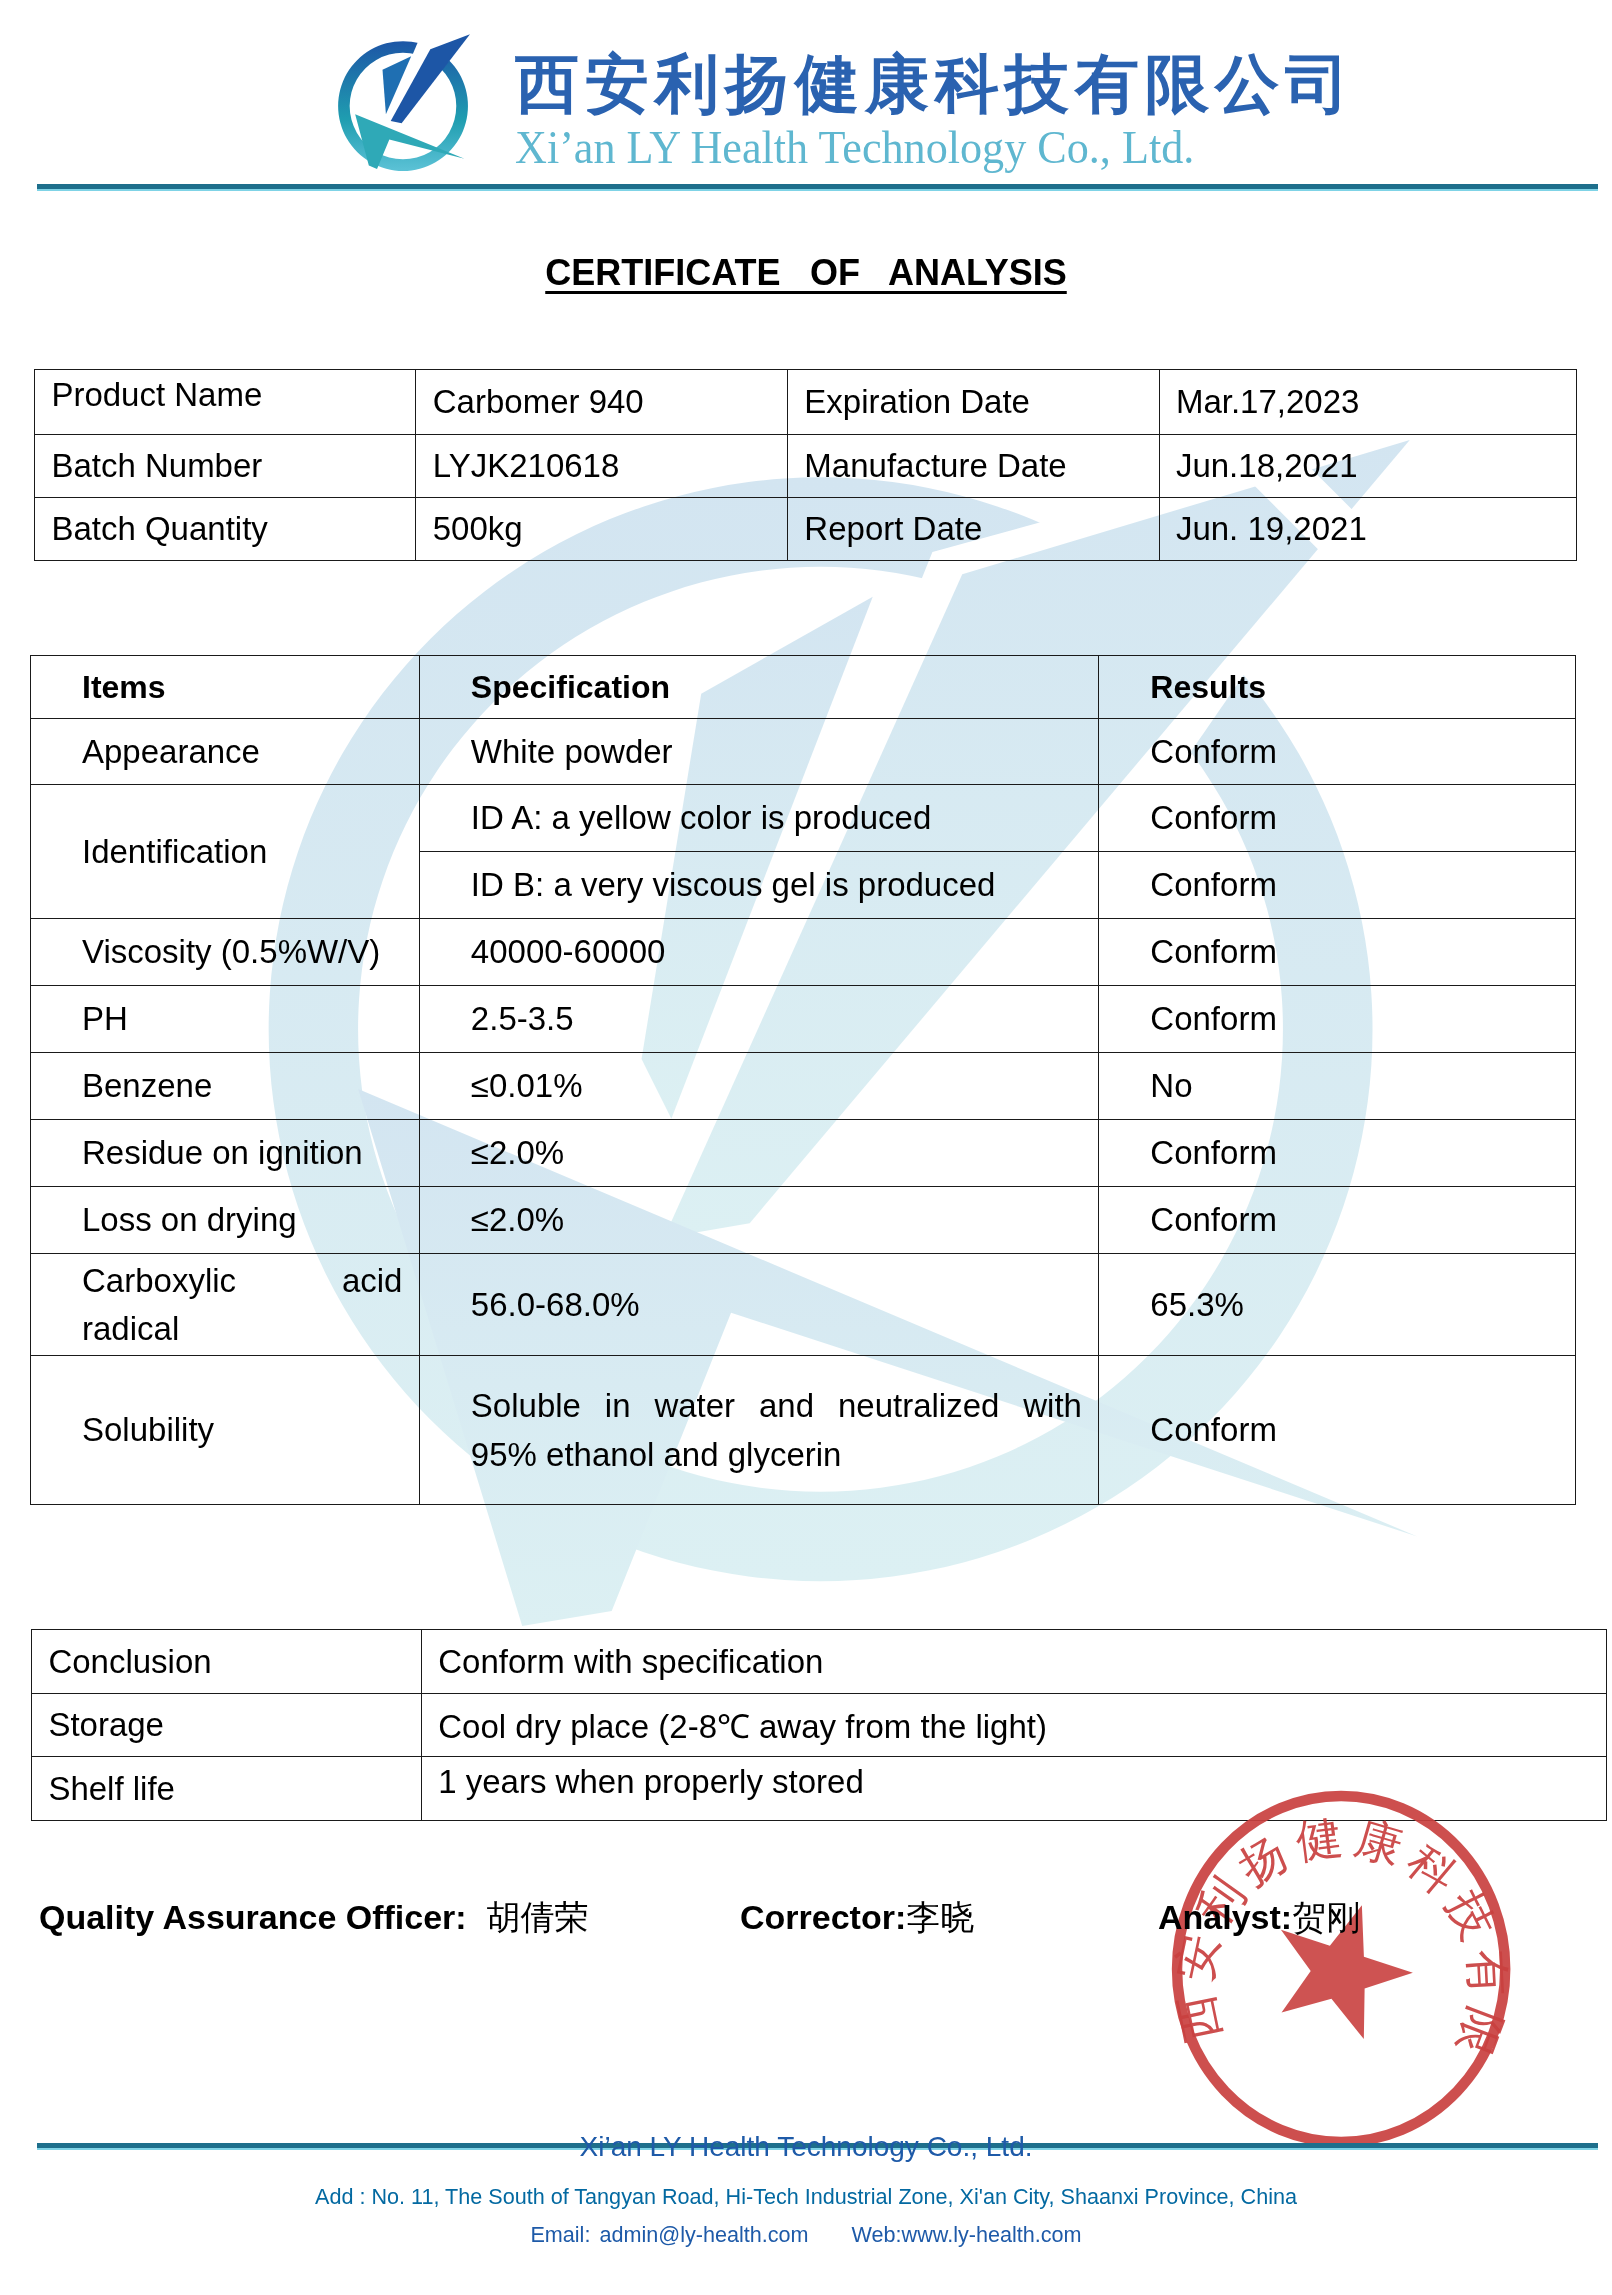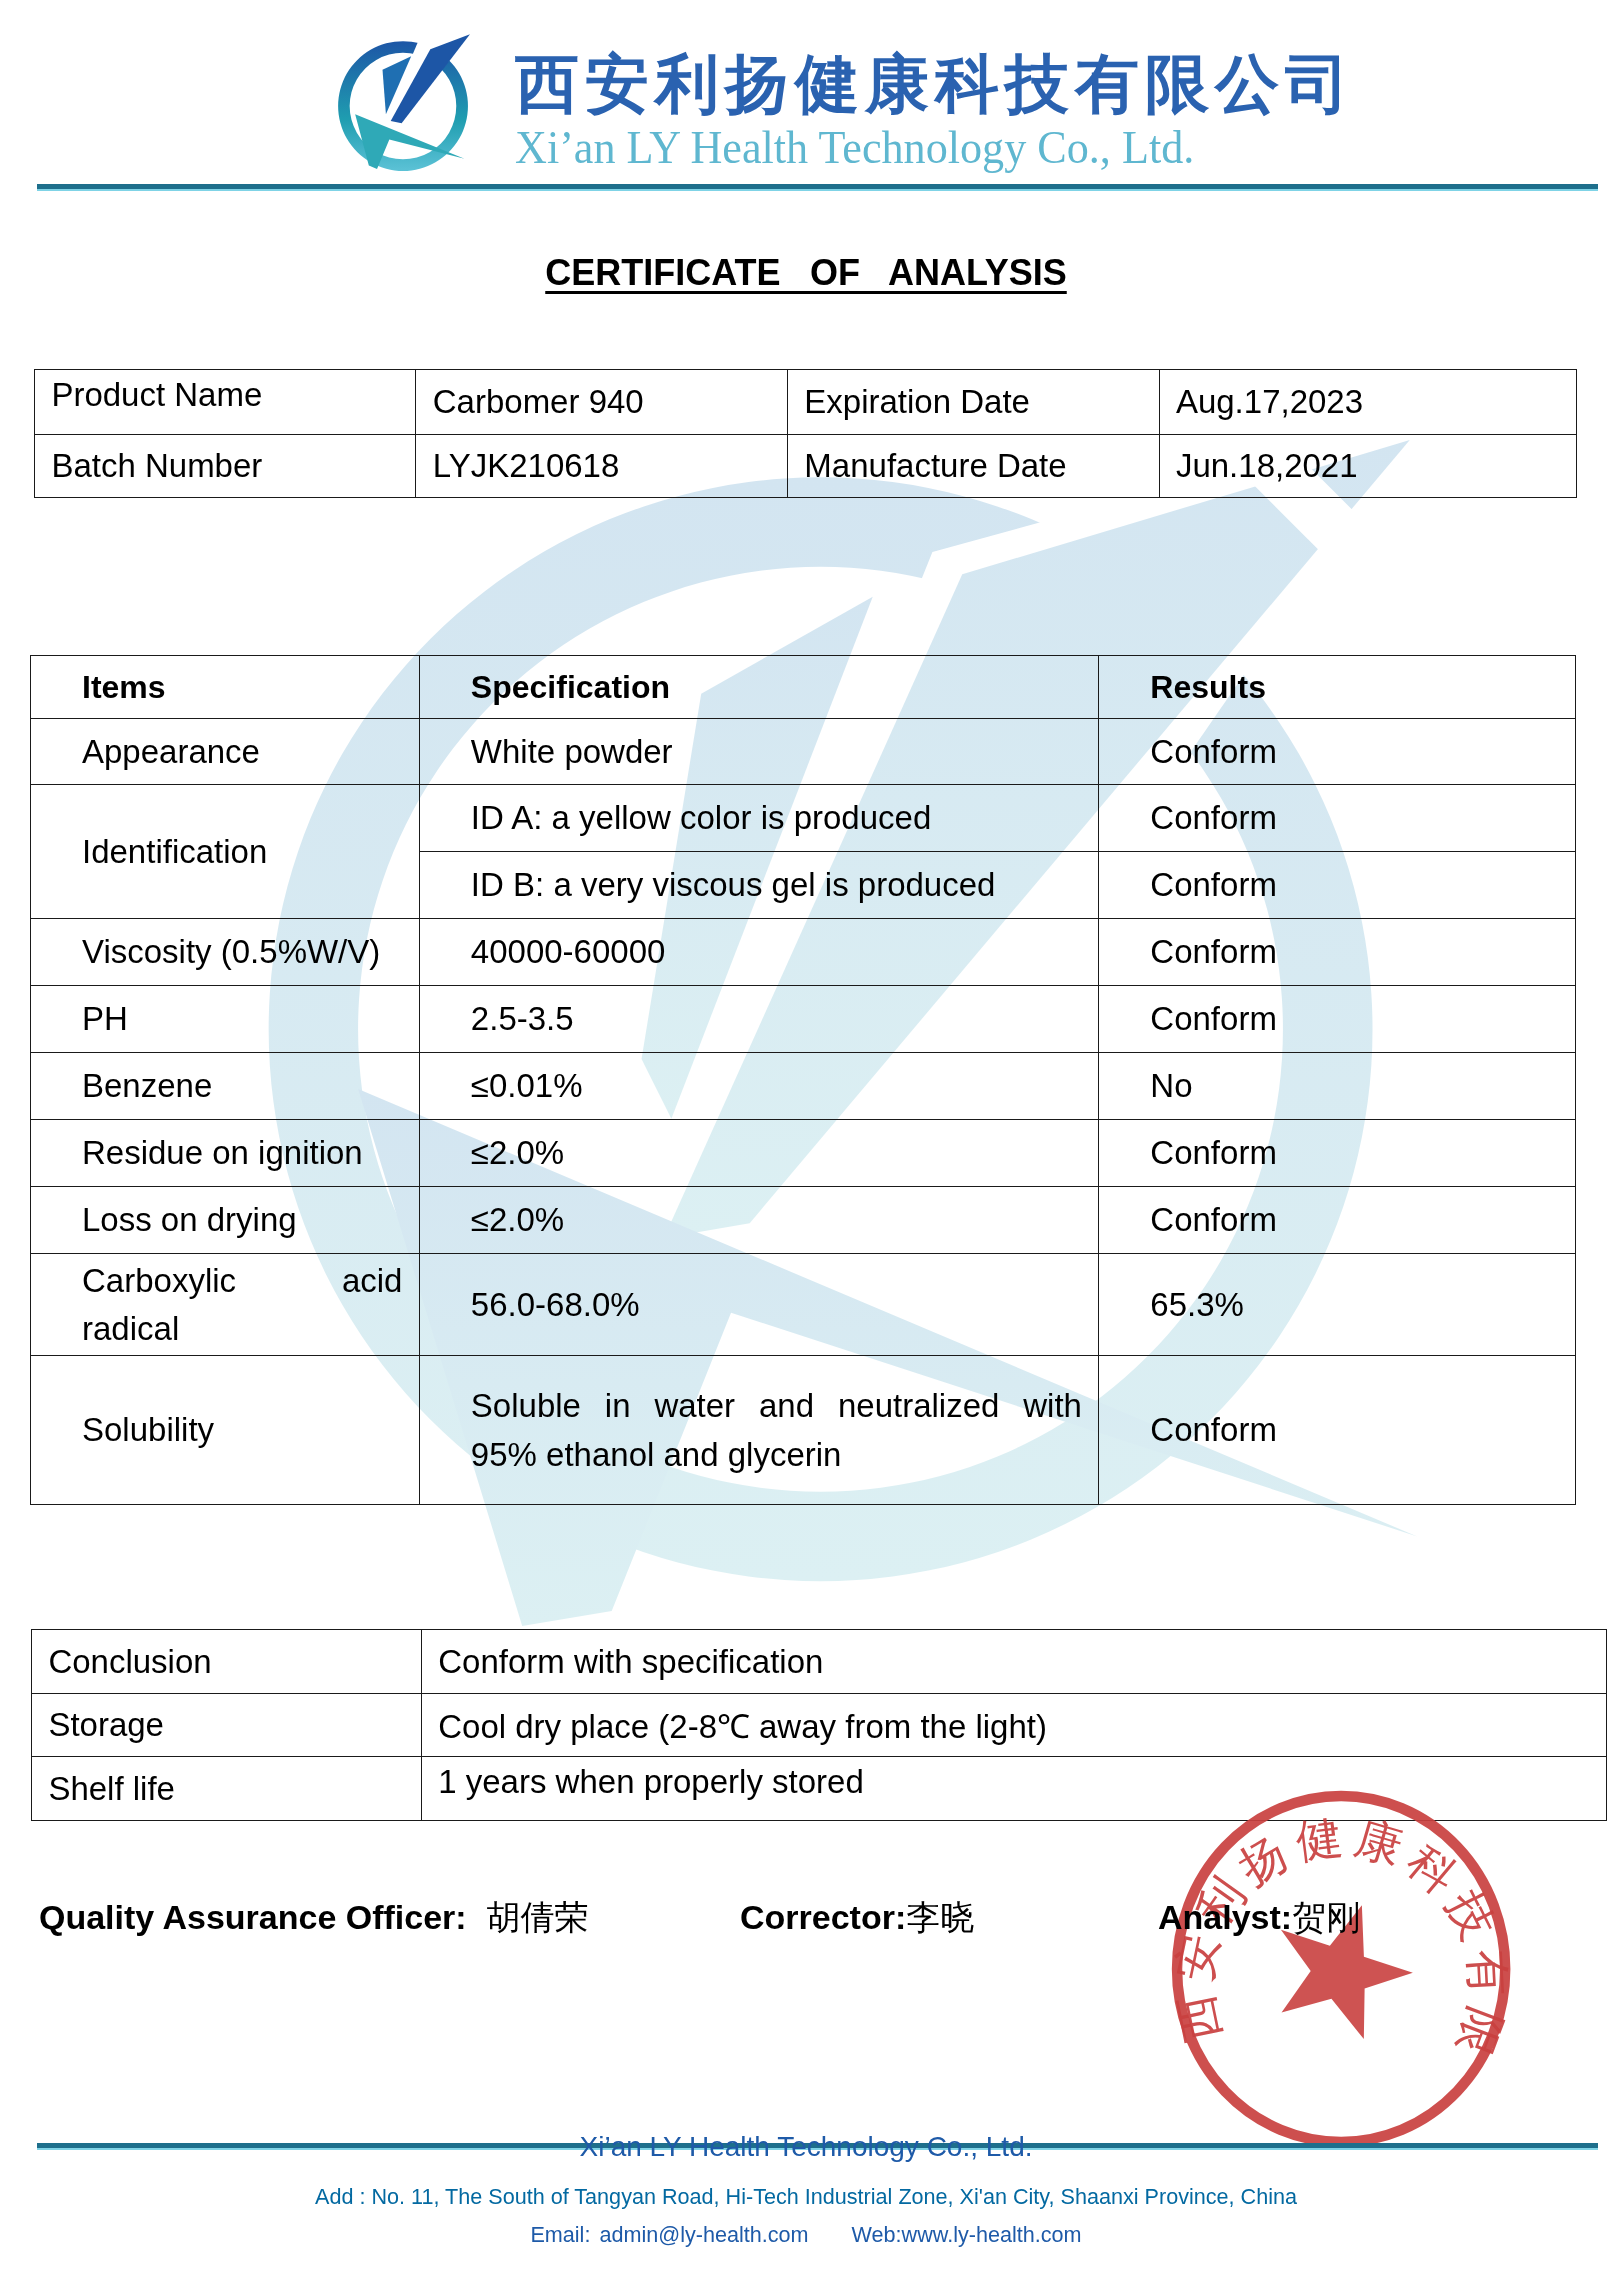--- a/index.html
+++ b/index.html
@@ -88,27 +88,33 @@
       <col style="width:382px">
       <col style="width:372px">
       <col style="width:372px">
       <col style="width:418px">
     </colgroup>
   <tbody>
       <tr style="height:65px">
     <td style="vertical-align:top;padding-top:6px">Product Name</td>
     <td>Carbomer 940</td>
     <td>Expiration Date</td>
-    <td>Aug.17,2023</td>
+    <td>Mar.17,2023</td>
   </tr>
   <tr style="height:63px">
     <td>Batch Number</td>
     <td>LYJK210618</td>
     <td>Manufacture Date</td>
     <td>Jun.18,2021</td>
+  </tr>
+  <tr style="height:63px">
+    <td>Batch Quantity</td>
+    <td>500kg</td>
+    <td>Report Date</td>
+    <td>Jun. 19,2021</td>
   </tr>
 </tbody>
   </table>
 
 <table class="res" style="left:30px; top:655px; width:1546px;">
   <colgroup>
       <col style="width:389px">
       <col style="width:680px">
       <col style="width:477px">
     </colgroup>

